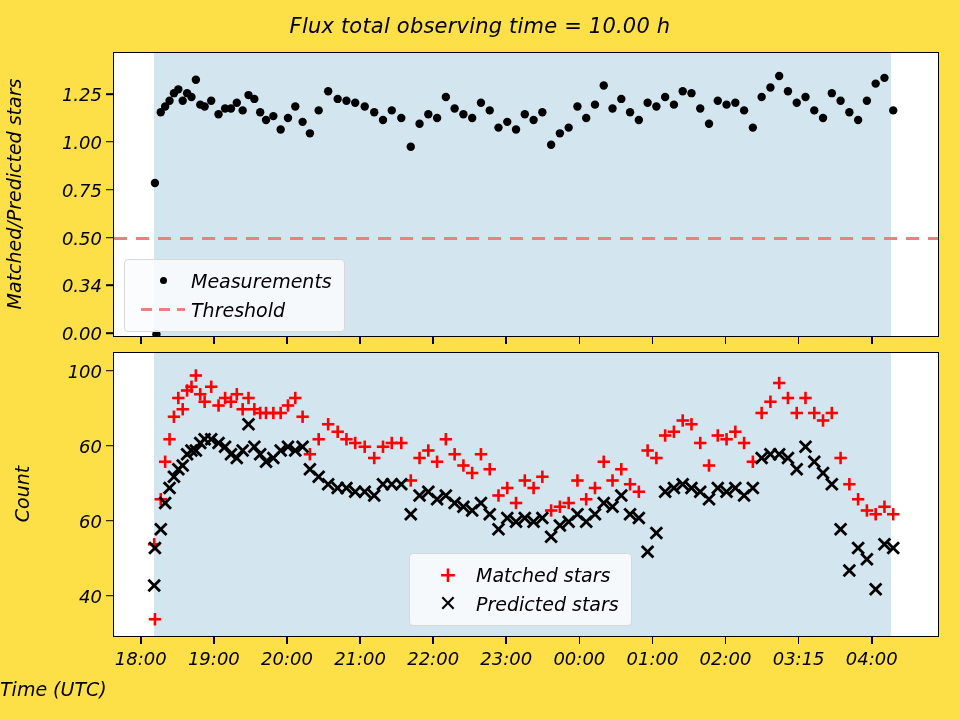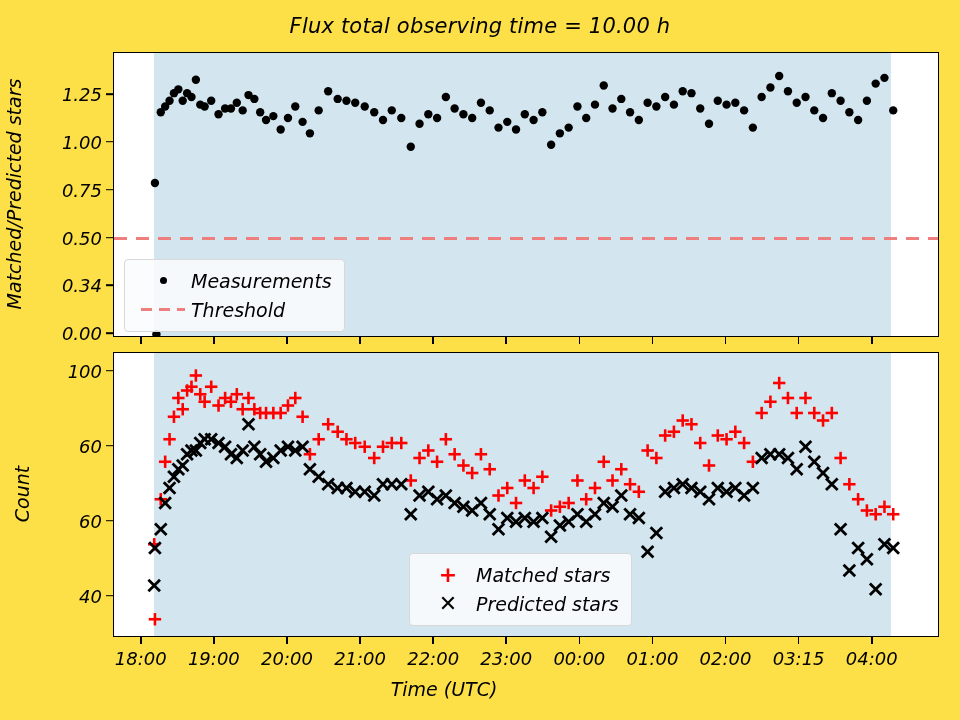--- a/index.html
+++ b/index.html
@@ -119,21 +119,20 @@
   #ylabel-bottom {
     left: 22px;
     top: 494px;
     transform: translate(-50%, -50%) rotate(-90deg);
     transform-origin: center center;
   }
   #xlabel {
     left: 0;
     top: 678px;
     width: 888px;
-    text-align: center;
   }
   .legend-box {
     position: absolute;
     box-sizing: border-box;
     border: 1px solid #d8d8d8;
     border-radius: 4px;
     background: rgba(250, 252, 253, 0.88);
     padding: 6px 12px 7px 10px;
   }
   #legend-top {

